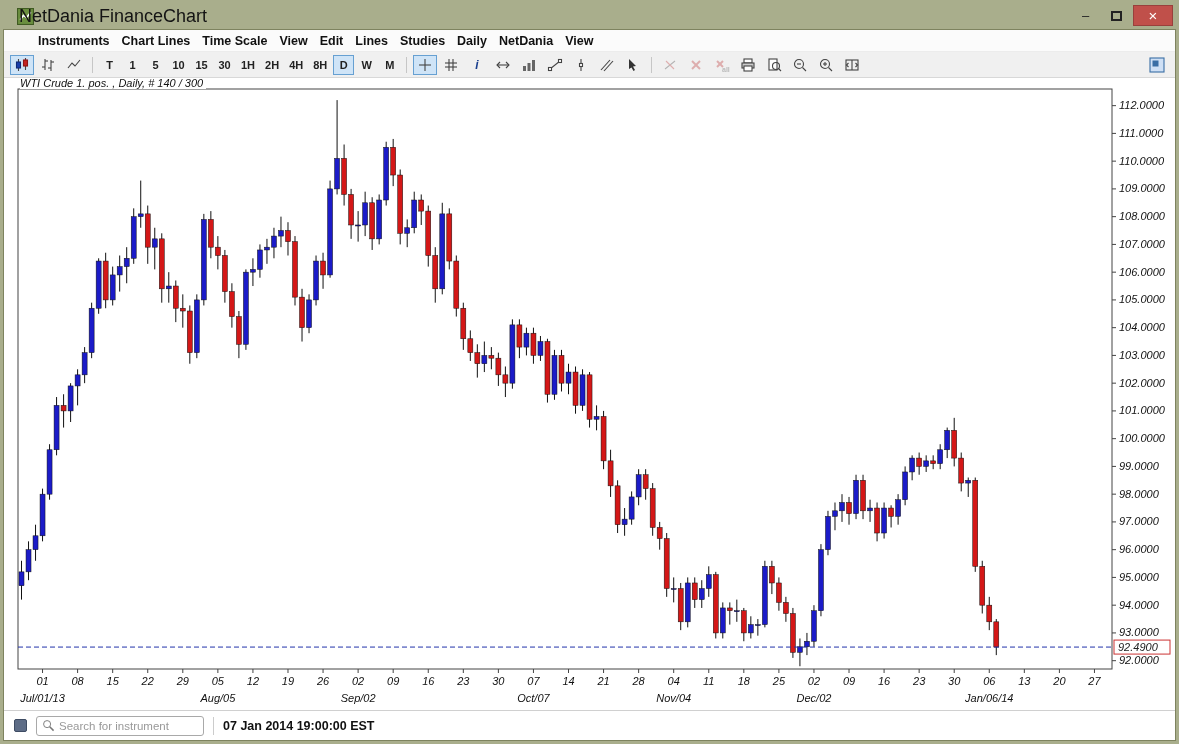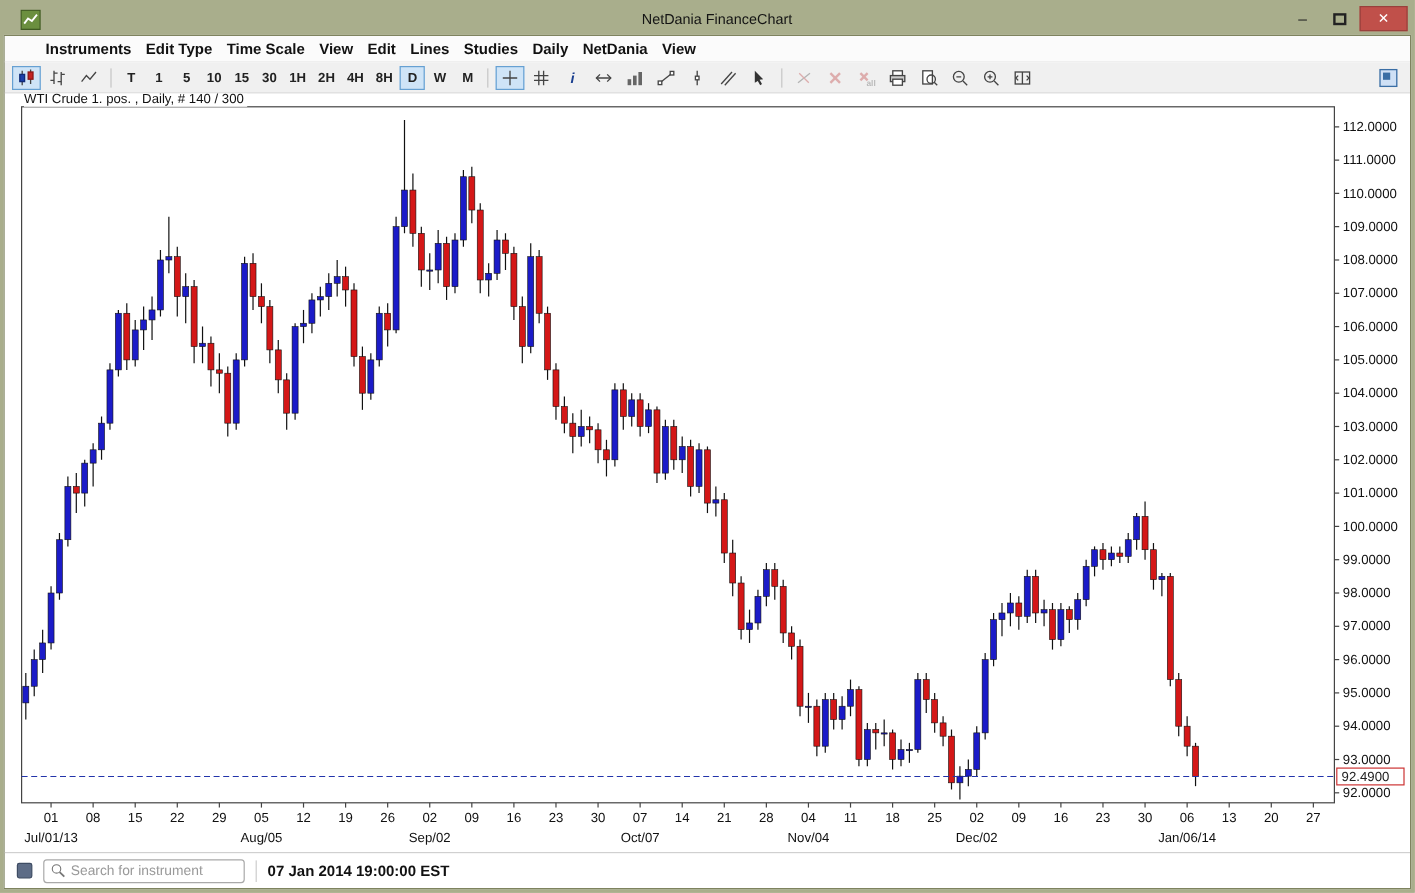--- a/index.html
+++ b/index.html
@@ -1,36 +1,36 @@
 <!DOCTYPE html>
 <html><head>
 <meta charset="utf-8">
 <style>
   *{margin:0;padding:0;box-sizing:border-box;}
   html,body{width:1179px;height:744px;}
   body{font-family:"Liberation Sans",sans-serif;background:#a9ae8c;position:relative;overflow:hidden;}
   .window{position:absolute;inset:0;padding:3px;display:flex;flex-direction:column;background:#a9ae8c;}
   .titlebar{height:26px;position:relative;display:flex;align-items:center;flex:0 0 auto;}
   .app-icon{margin-left:14px;width:17px;height:17px;display:block;}
-  .title{position:absolute;left:16px;right:0;text-align:center;font-size:12px;color:#141414;}
+  .title{position:absolute;left:16px;right:0;text-align:left;font-size:18px;color:#141414;}
   .caption{position:absolute;right:3px;top:2px;display:flex;align-items:center;gap:2px;height:21px;}
   .cap-btn{width:29px;height:21px;display:flex;align-items:center;justify-content:center;color:#222;font-size:13px;background:transparent;border:none;font-family:inherit;}
   .max-glyph{width:11px;height:10px;border:2px solid #222;display:block;}
   .cap-close{width:40px;background:#c0504a;color:#fff;font-size:15px;border:1px solid #99403c;}
   .win-body{flex:1;display:flex;flex-direction:column;border:1px solid #7e835f;background:#fff;min-height:0;}
   .menubar{flex:0 0 22px;display:flex;align-items:center;padding-left:28px;background:#fbfbfb;border-bottom:1px solid #ececec;}
   .menu-item{font-size:12.5px;font-weight:bold;color:#111;padding:2px 6px;white-space:nowrap;text-align:right;}
   .toolbar{flex:0 0 26px;display:flex;align-items:center;background:#f0f0f0;border-bottom:1px solid #d8d8d8;padding:0 6px;gap:2px;}
   .tb{height:20px;min-width:21px;padding:1px 3px;display:flex;align-items:center;justify-content:center;background:transparent;border:1px solid transparent;font-size:11px;font-weight:bold;color:#222;font-family:inherit;}
   .tb.selected{background:#cfe4f7;border-color:#66a0d2;}
   .tb.disabled{opacity:.35;}
   .tb svg{display:block;}
   .tb-sep{width:1px;height:16px;background:#c6c6c6;margin:0 4px;}
   .tb-spacer{flex:1;}
-  .chart-region{flex:1;position:relative;background:#fff;min-height:0;}
+  .chart-region{flex:1;position:relative;background:#fff;min-height:0;font-style:italic;}
   .chart-header{position:absolute;top:0;left:16px;font-size:11px;color:#111;line-height:11px;z-index:2;background:#fff;padding-right:3px;}
   #chart-svg{position:absolute;left:0;top:0;}
   .statusbar{flex:0 0 30px;display:flex;align-items:center;background:#fff;border-top:1px solid #d0d0d0;padding:0 10px;gap:9px;}
   .status-square{width:13px;height:13px;background:#5d6c86;border:1px solid #3e4c63;border-radius:2px;}
   .searchbox{width:168px;height:20px;border:1px solid #a9a9a9;border-radius:3px;background:#fff;display:flex;align-items:center;padding:0 5px;gap:4px;}
   .searchbox input{border:none;outline:none;flex:1;font-size:11.5px;font-family:inherit;color:#333;min-width:0;background:transparent;}
   .searchbox input::placeholder{color:#999;}
   .status-sep{width:1px;height:18px;background:#ccc;}
   .status-datetime{font-size:12.5px;font-weight:bold;color:#111;white-space:nowrap;text-align:center;}
   svg text{font-family:"Liberation Sans",sans-serif;}
@@ -53,21 +53,21 @@
           <span class="max-glyph"></span>
         </button>
       <button class="cap-btn cap-close">
           <span>×</span>
         </button>
     </div>
   </div>
   <div class="win-body">
     <div class="menubar">
         <div class="menu-item">Instruments</div>
-        <div class="menu-item">Edit Type</div>
+        <div class="menu-item">Chart Lines</div>
         <div class="menu-item">Time Scale</div>
         <div class="menu-item">View</div>
         <div class="menu-item">Edit</div>
         <div class="menu-item">Lines</div>
         <div class="menu-item">Studies</div>
         <div class="menu-item">Daily</div>
         <div class="menu-item">NetDania</div>
         <div class="menu-item">View</div>
       </div>
     <div class="toolbar">

